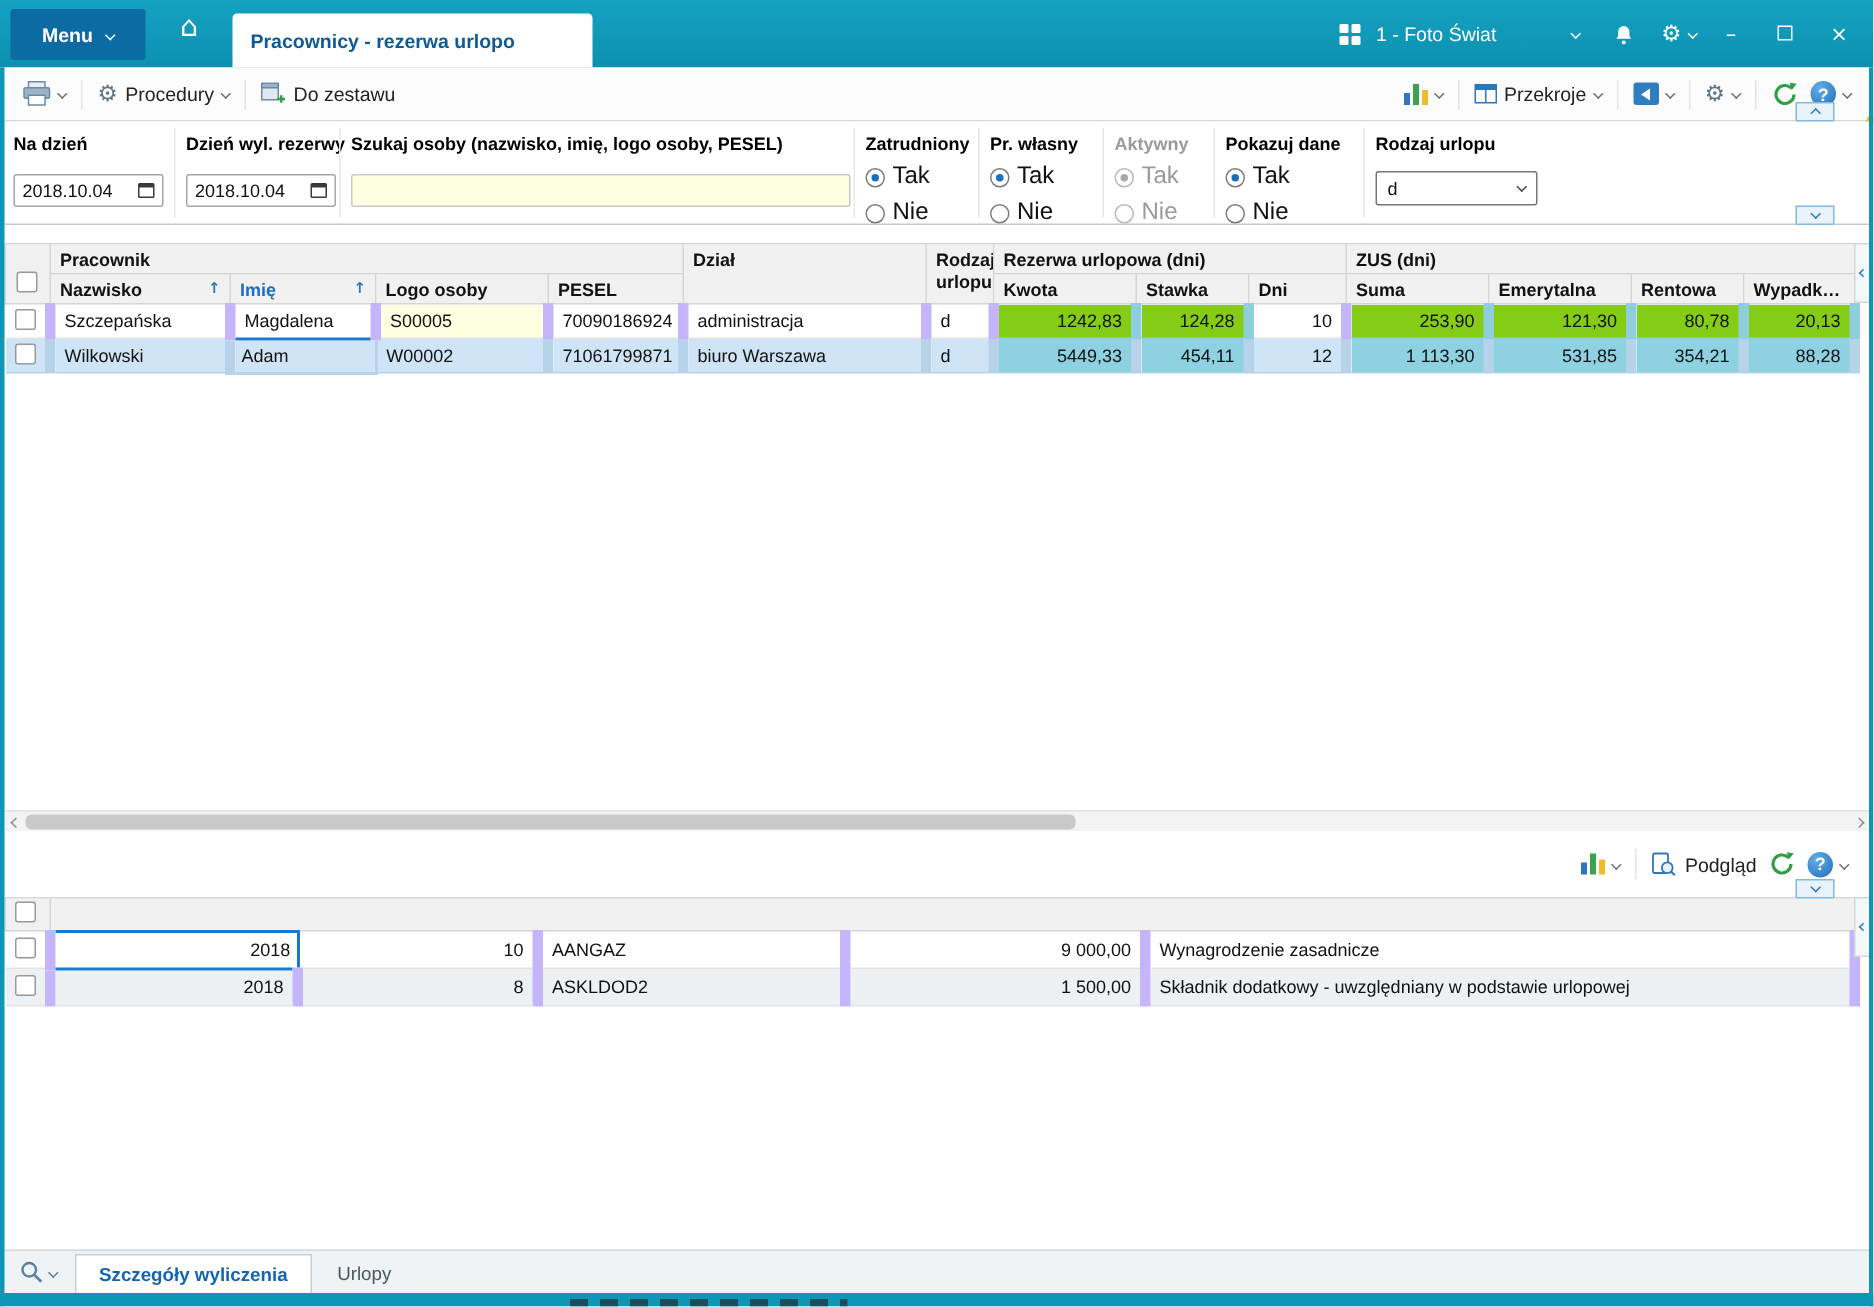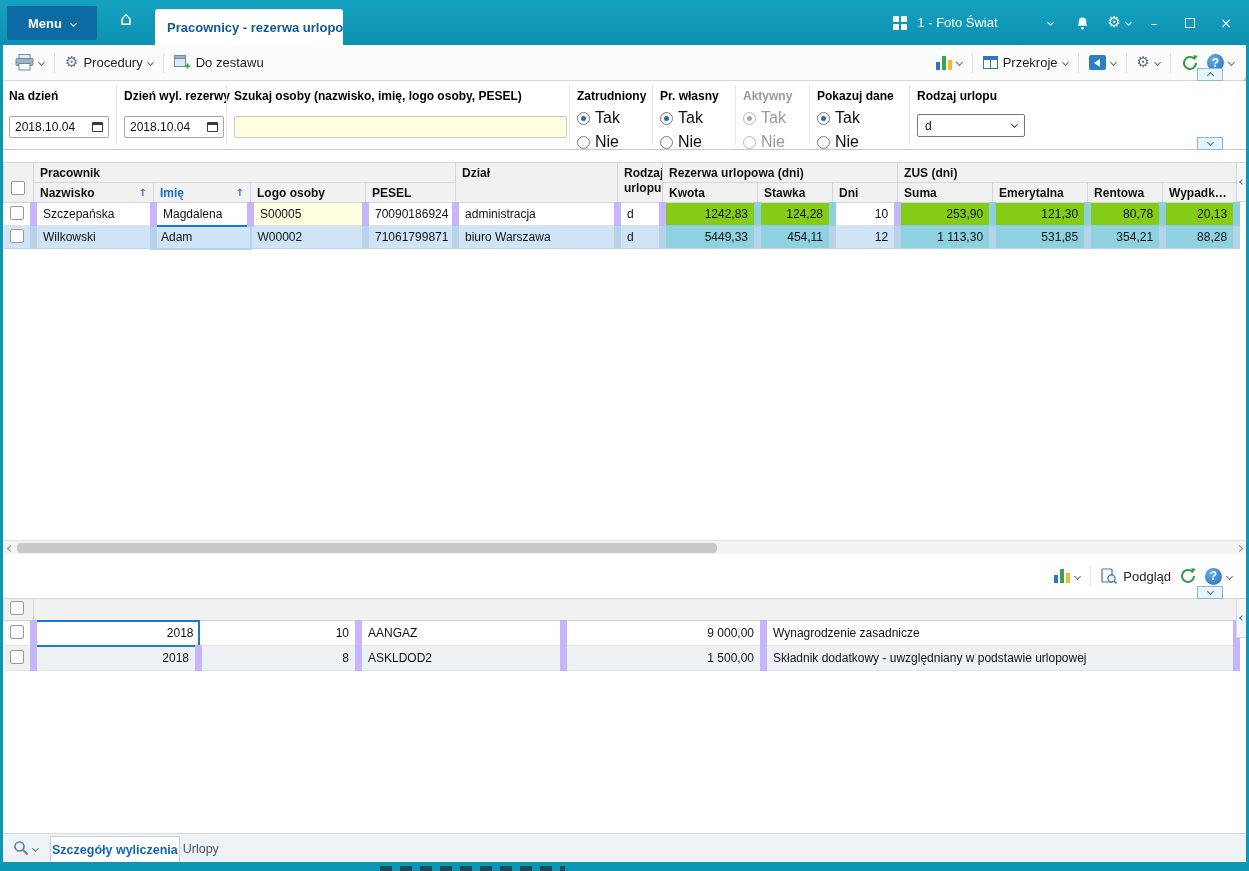--- a/index.html
+++ b/index.html
@@ -20,21 +20,21 @@
   .chev.right { transform:rotate(-45deg); }
 
   
   .titlebar { position:absolute; left:0; top:0; width:1249px; height:45px;
     background:linear-gradient(180deg,#14a2c1,#0d90b0); }
   .menu-btn { position:absolute; left:7px; top:6px; width:90px; height:34px;
     background:#0d6ba3; border-radius:2px; color:#fff; font-weight:bold; font-size:13px;
     display:flex; align-items:center; justify-content:center; gap:9px; }
   .home { position:absolute; left:120px; top:9px; color:#fff; font-size:19px; line-height:1.2;
     font-family:"DejaVu Sans",sans-serif; }
-  .tab-active { position:absolute; left:155px; top:9px; width:188px; height:36px;
+  .tab-active { position:absolute; left:155px; top:9px; width:240px; height:36px;
     background:#fff; border-radius:3px 3px 0 0; color:#0e5a94; font-weight:bold; font-size:13px;
     display:flex; align-items:center; padding:0 12px; overflow:hidden; white-space:nowrap; }
   .tb-right { position:absolute; right:0; top:0; height:45px; display:flex; align-items:center;
     color:#fff; padding-right:10px; }
   .apps { display:grid; grid-template-columns:6px 6px; grid-gap:2px; margin-right:10px; }
   .apps i { width:6px; height:6px; background:#fff; border-radius:1px; display:block; }
   .company { font-size:13px; margin-right:50px; white-space:nowrap; }
   .tbchev { margin-right:22px; }
   .bell { margin-right:18px; display:flex; }
   .glyph { font-family:"DejaVu Sans","Liberation Sans",sans-serif; line-height:1; }
@@ -144,21 +144,21 @@
   .hs-thumb { position:absolute; left:14px; top:2px; width:700px; height:10px;
     background:#c9c9c9; border-radius:4px; }
 
   .toolbar2 { position:absolute; left:3px; top:554px; width:1243px; height:44px; background:#fff;
     display:flex; align-items:center; justify-content:flex-end; padding-right:10px; }
 
   
   .tabbar { position:absolute; left:3px; top:833px; width:1243px; height:29px; background:#eff3f5;
     border-top:1px solid #d2d8dc; display:flex; align-items:flex-end; padding-left:8px; }
   .maglens { display:flex; align-items:center; gap:4px; margin:0 12px 6px 2px; color:#5b7f9e; }
-  .btab { height:26px; display:flex; align-items:center; padding:0 1px; font-size:12.5px; margin-right:2px; }
+  .btab { height:26px; display:flex; align-items:center; padding:0 15px; font-size:12.5px; margin-right:2px; }
   .btab.active { background:#fff; border:1px solid #c7d0d6; border-bottom:none;
     color:#1465b0; font-weight:bold; }
   .btab.inactive { color:#4a565e; }
 
   
   .bstrip { position:absolute; left:0; top:862px; width:1249px; height:9px; background:#0e96b5; }
   .artifact { position:absolute; left:380px; top:866px; width:185px; height:5px; opacity:.8;
     background:repeating-linear-gradient(90deg,#1d3b46 0 12px, rgba(0,0,0,0) 12px 20px); }
   .edge { position:absolute; top:45px; width:3px; height:826px; background:#0e96b5; }
   .edge.l { left:0; } .edge.r { right:0; }

